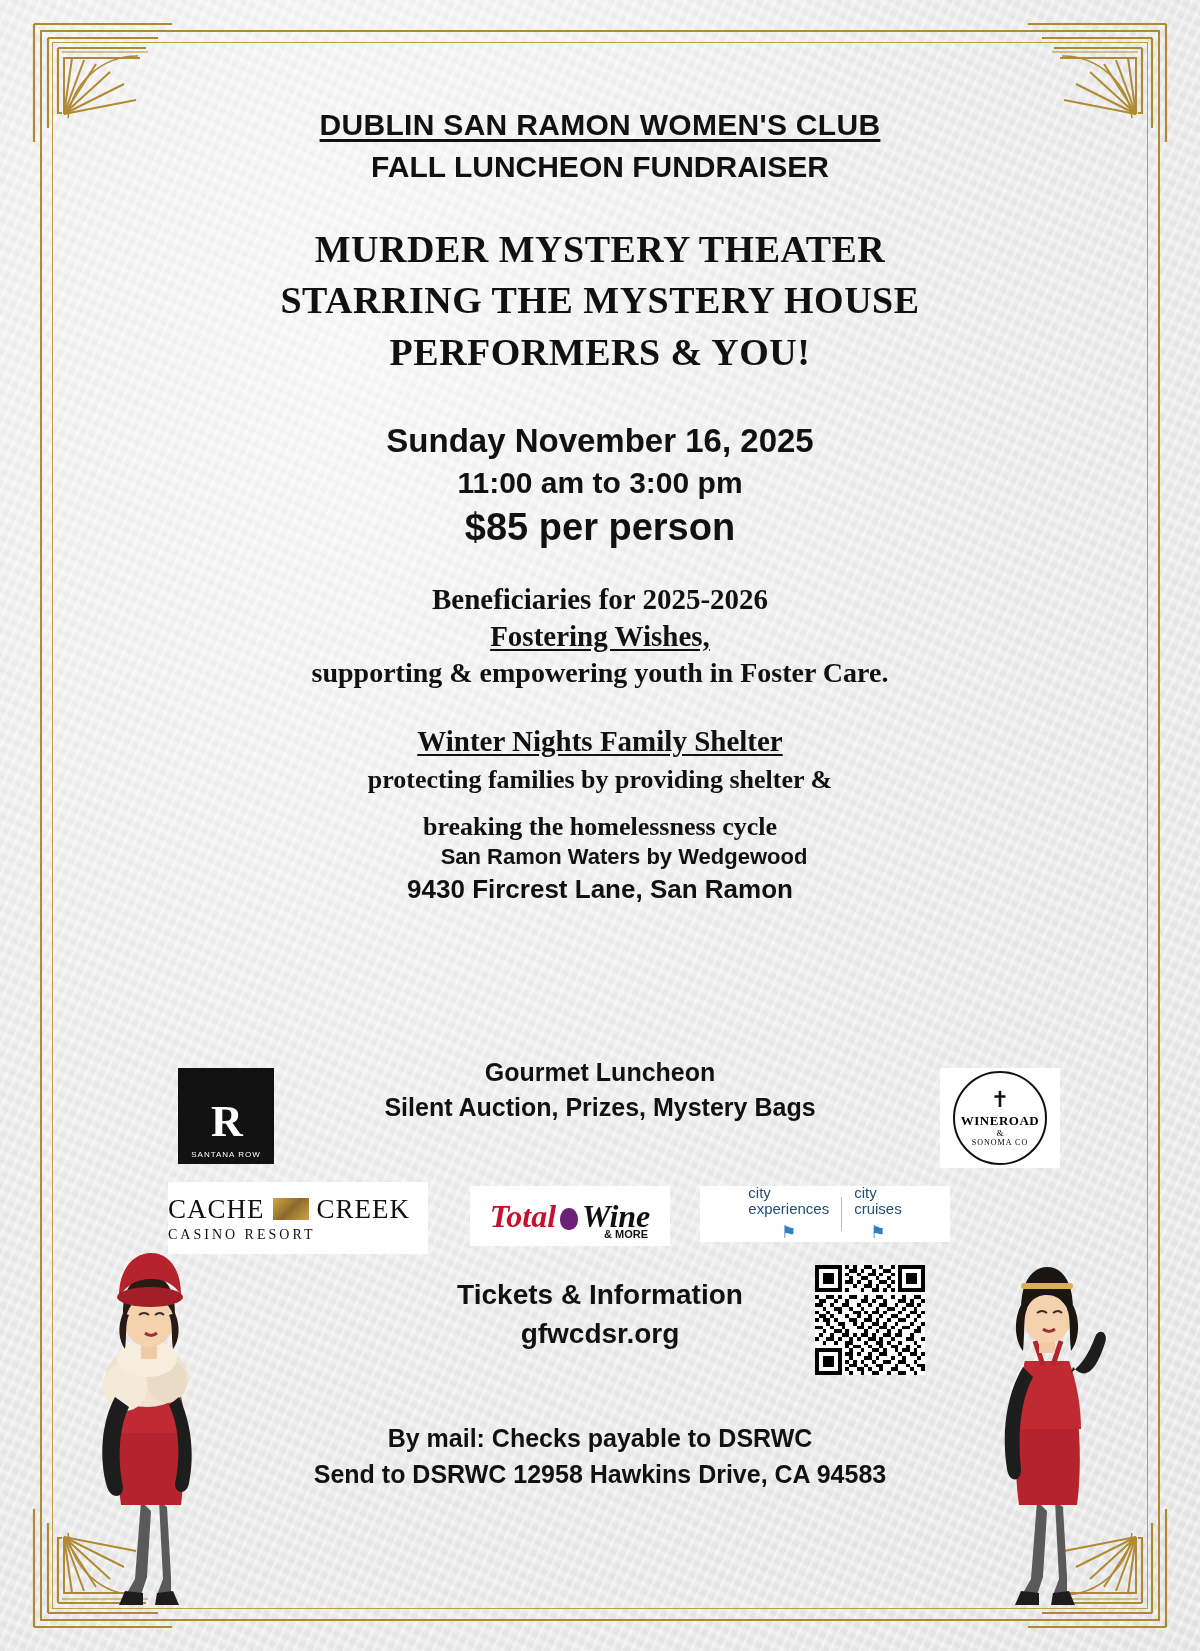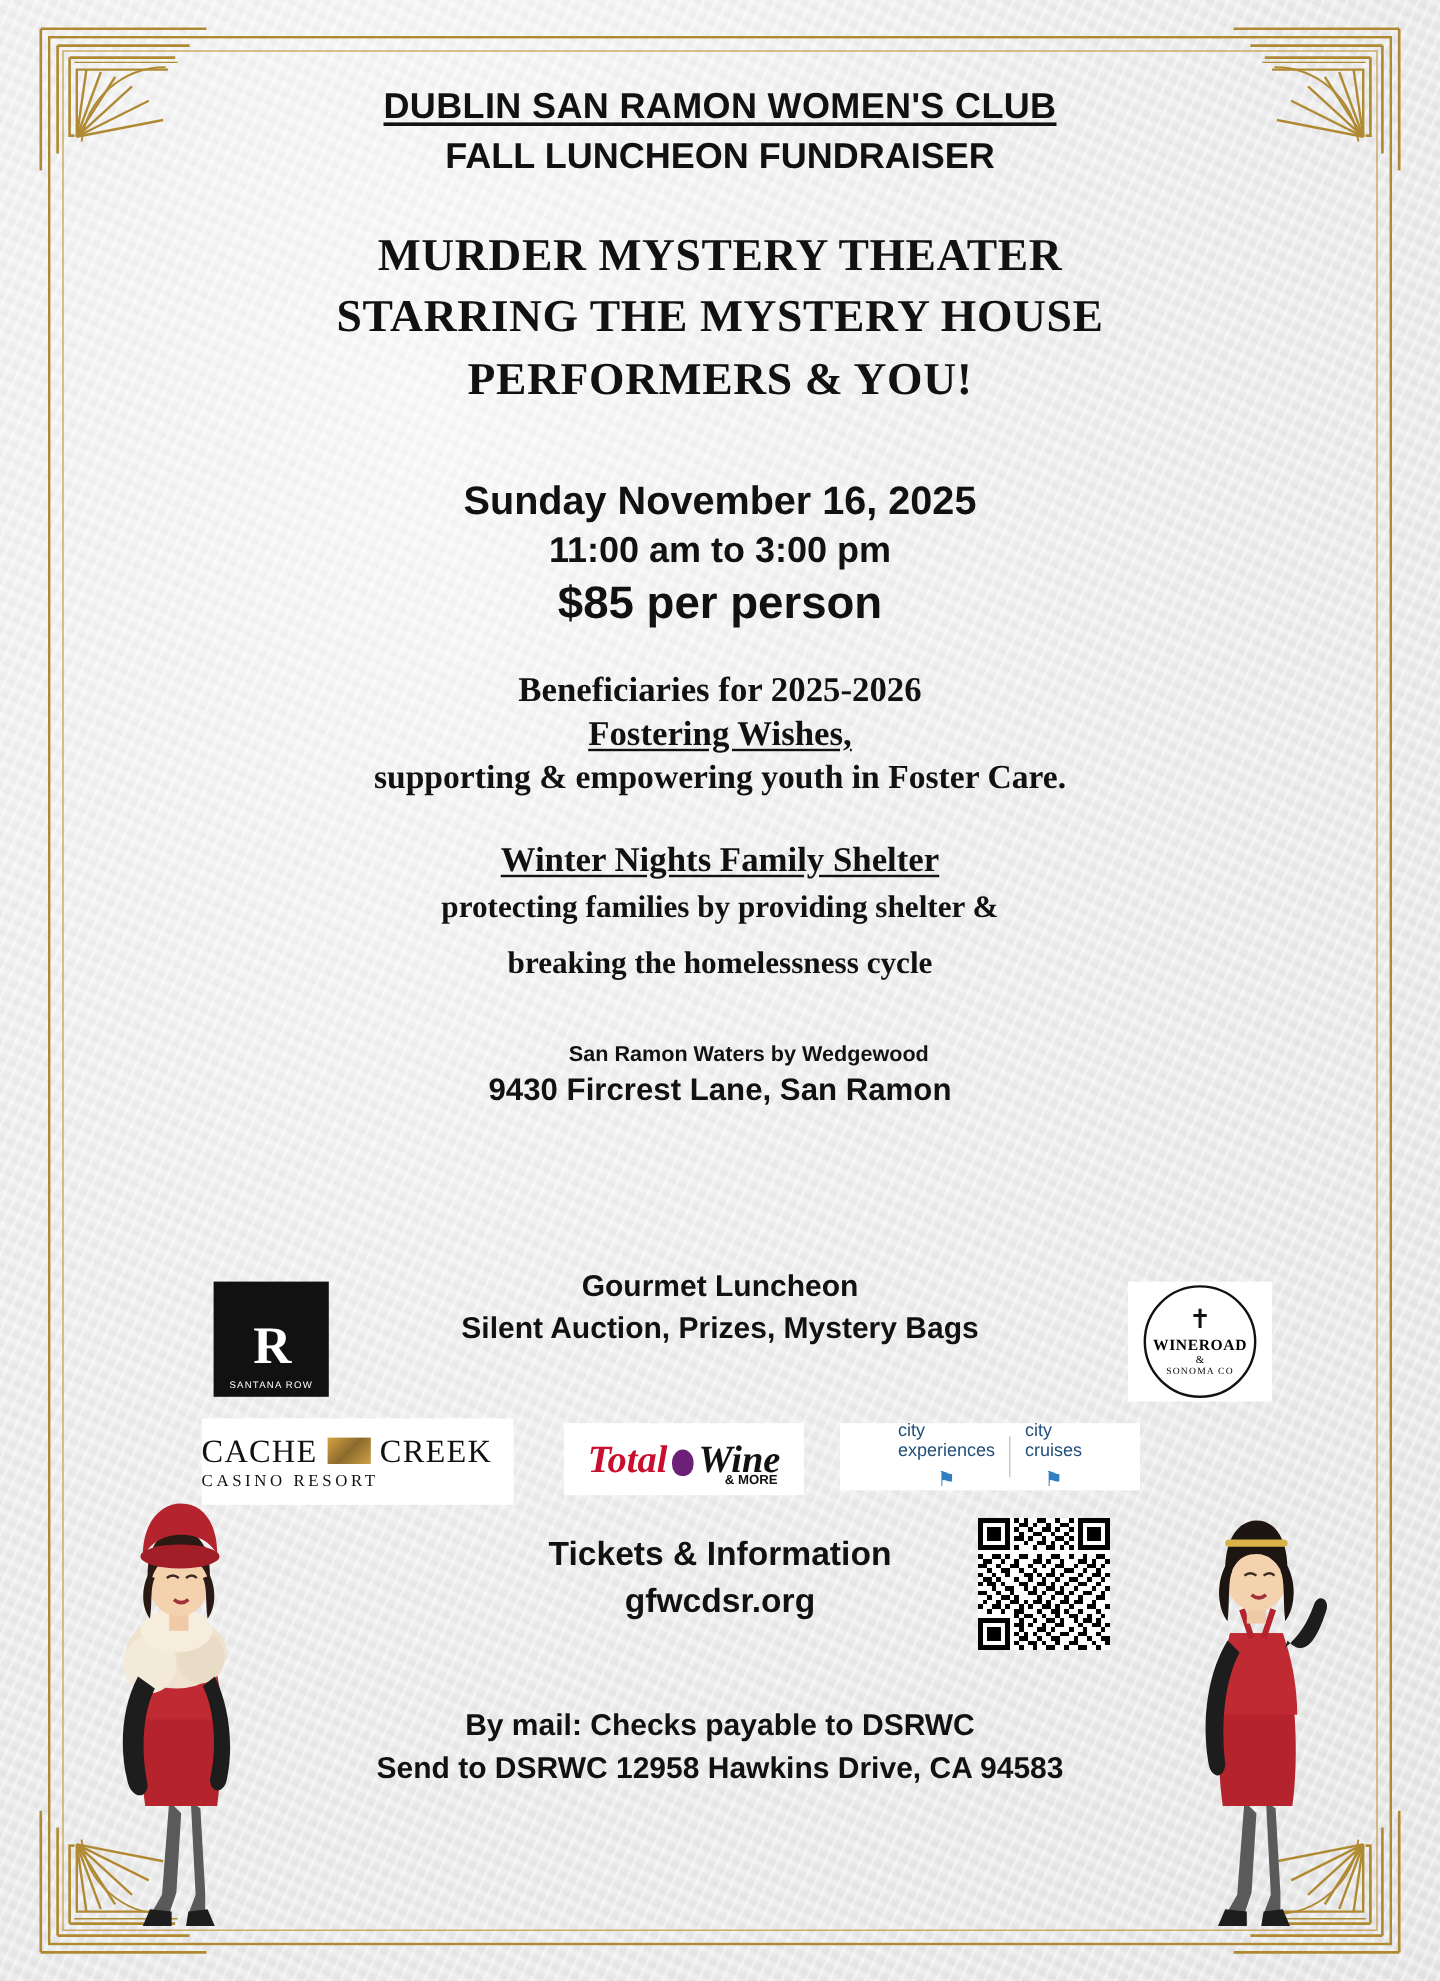--- a/index.html
+++ b/index.html
@@ -68,21 +68,21 @@
     color: #111;
   }
 
   .club-name {
     font-family: "Liberation Sans", sans-serif;
     font-weight: bold;
     font-size: 30px;
     letter-spacing: 0.3px;
     text-decoration: underline;
     text-underline-offset: 4px;
-    margin-top: 72px;
+    margin-top: 108px;
   }
   .event-line {
     font-family: "Liberation Sans", sans-serif;
     font-weight: bold;
     font-size: 30px;
     margin-top: 8px;
   }
 
   .show-title {
     font-family: "Liberation Serif", serif;
@@ -90,21 +90,21 @@
     font-size: 38px;
     line-height: 1.35;
     margin-top: 40px;
     letter-spacing: 0.5px;
   }
 
   .date {
     font-family: "Liberation Sans", sans-serif;
     font-weight: bold;
     font-size: 33px;
-    margin-top: 56px;
+    margin-top: 44px;
   }
   .time {
     font-family: "Liberation Sans", sans-serif;
     font-weight: bold;
     font-size: 30px;
     margin-top: 6px;
   }
   .price {
     font-family: "Liberation Sans", sans-serif;
     font-weight: bold;
@@ -139,22 +139,21 @@
     font-family: "Liberation Serif", serif;
     font-weight: bold;
     font-size: 26px;
     line-height: 1.35;
     margin-top: 4px;
   }
 
   .venue {
     font-family: "Liberation Sans", sans-serif;
     font-weight: bold;
-    font-size: 18px;
-    margin-top: 48px;
+    font-size: 22px;
     padding-left: 48px;
   }
   .venue-addr {
     font-family: "Liberation Sans", sans-serif;
     font-weight: bold;
     font-size: 26px;
     margin-top: 4px;
   }
 
   .features {

